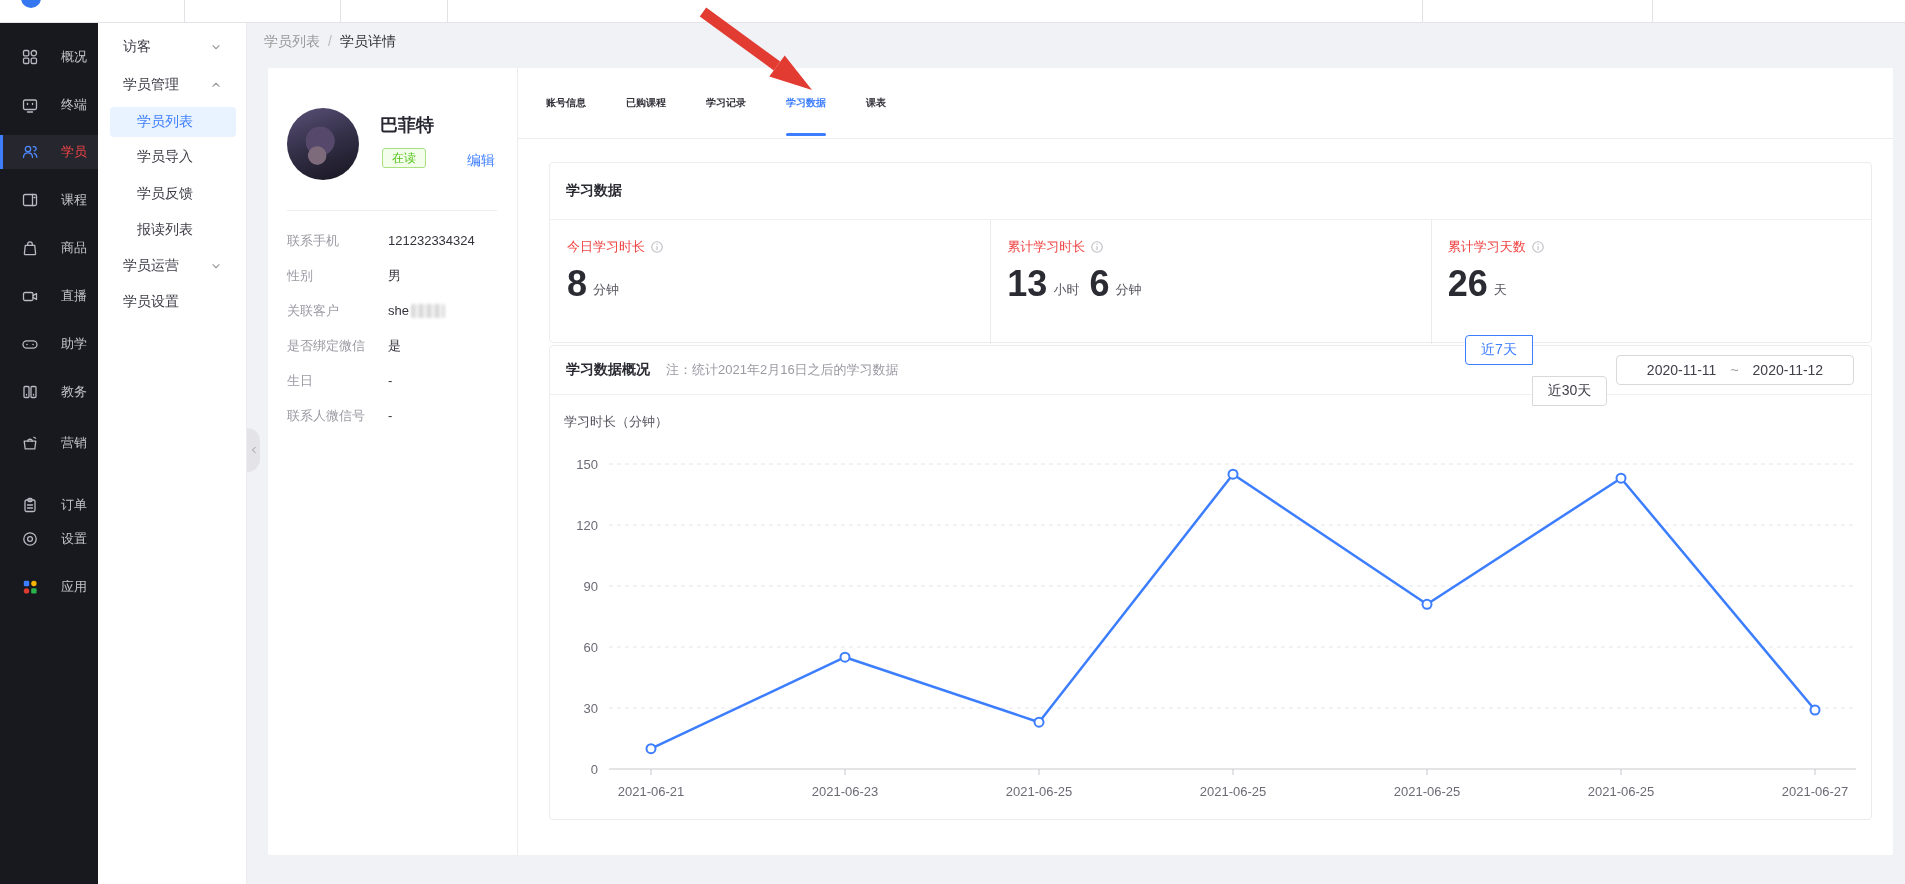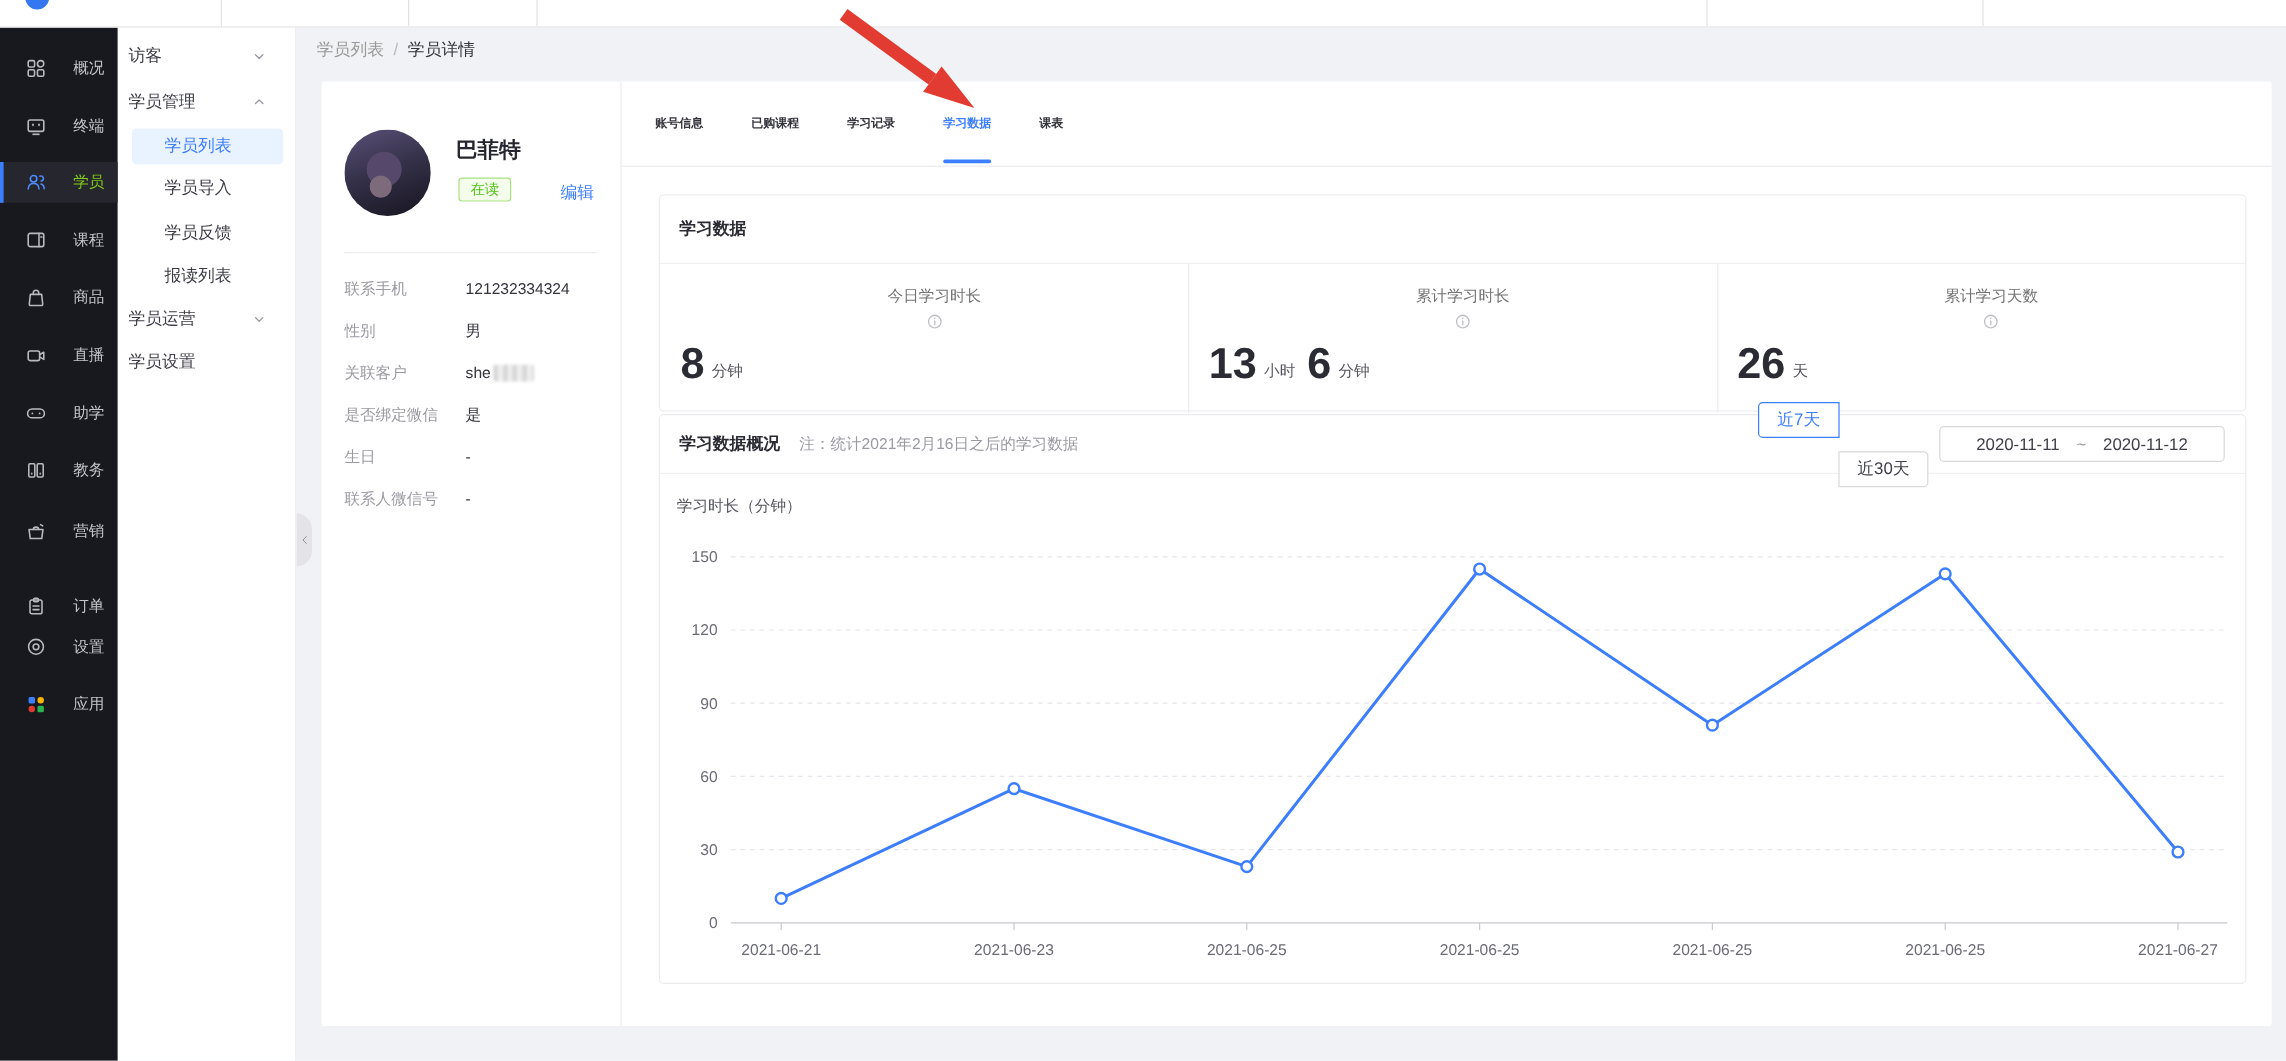--- a/index.html
+++ b/index.html
@@ -10,27 +10,27 @@
     font-size:14px;
   }
   
   #topbar{position:absolute;left:0;top:0;width:1905px;height:22px;background:#fff;border-bottom:1px solid #e4e4e8;overflow:hidden;z-index:5;}
   .top-divider{position:absolute;top:0;width:1px;height:22px;background:#e2e2e6;}
   #logo-sliver{position:absolute;left:21px;top:-12px;width:20px;height:20px;border-radius:50%;background:#3577f0;}
   
   #app-sidebar{position:absolute;left:0;top:22px;width:98px;bottom:0;background:#18181f;z-index:4;}
   .nav-item{position:absolute;left:0;width:98px;height:34px;display:flex;align-items:center;gap:23px;padding-left:22px;box-sizing:border-box;color:#c3c3ca;font-size:13px;cursor:pointer;}
   .nav-item .ic{width:16px;height:16px;flex:0 0 16px;color:#b9b9c2;}
-  .nav-item.active{background:#26262f;border-left:3px solid #3d7eff;padding-left:19px;color:#84cc16;}
+  .nav-item.active{background:#26262f;border-left:3px solid #3d7eff;padding-left:19px;color:#ef4444;}
   .nav-item.active .ic{color:#4e8bff;}
   .ic svg{width:100%;height:100%;display:block;}
   
   #sub-sidebar{position:absolute;left:98px;top:22px;width:149px;bottom:0;background:#fff;border-right:1px solid #ececef;box-sizing:border-box;z-index:3;}
   .sub-item{position:absolute;left:0;width:149px;height:34px;display:flex;align-items:center;box-sizing:border-box;color:#3c3c46;font-size:14px;cursor:pointer;}
-  .sub-item.lvl1{padding-left:9px;text-align:right;}
+  .sub-item.lvl1{padding-left:25px;text-align:right;}
   .sub-item.lvl2{padding-left:39px;}
   .sub-item .chev{width:14px;height:14px;margin-left:auto;margin-right:24px;color:#9a9aa2;}
   .sub-item.selected{left:12px;width:126px;height:30px;background:#e9f2ff;border-radius:4px;color:#3d7eff;padding-left:27px;}
   
   #content{position:absolute;left:247px;top:22px;right:0;bottom:0;background:#f0f2f5;}
   #breadcrumb{position:absolute;left:17px;top:11px;font-size:14px;color:#999;}
   #breadcrumb .sep{margin:0 8px;color:#b9b9c0;}
   #breadcrumb .current{color:#33333b;}
   #collapse-handle{position:absolute;left:0;top:406px;width:13px;height:44px;background:#e3e3e8;border-radius:0 22px 22px 0;display:flex;align-items:center;justify-content:center;cursor:pointer;}
   #collapse-handle .chev{width:10px;height:10px;color:#8a8a92;}
@@ -61,21 +61,21 @@
   .tab.active::after{content:"";position:absolute;left:0;right:0;bottom:2px;height:3px;border-radius:2px;background:#3d7eff;}
   
   .sub-card{position:absolute;left:281px;width:1323px;border:1px solid #ececef;border-radius:4px;background:#fff;box-sizing:border-box;}
   #card-stats{top:94px;height:181px;}
   .card-header{height:48px;display:flex;align-items:center;padding:0 17px 0 16px;border-bottom:1px solid #f0f0f2;}
   #card-stats .card-header{height:56px;}
   .card-title{font-size:14px;font-weight:bold;color:#2b2b33;}
   #stats-body{display:flex;height:124px;}
   .stat{flex:1;padding:18px 0 0 17px;box-sizing:border-box;}
   .stat + .stat{border-left:1px solid #ececef;padding-left:16px;}
-  .stat-label{font-size:13px;color:#737373;display:flex;align-items:center;gap:5px;flex-direction:column;}
+  .stat-label{font-size:13px;color:#ef4444;display:flex;align-items:center;gap:5px;}
   .stat-label .ic{width:14px;height:14px;color:#c0c0c6;}
   .stat-value{margin-top:8px;display:flex;align-items:flex-end;}
   .stat-num{font-size:36px;font-weight:bold;color:#2b2b33;line-height:40px;}
   .stat-unit{font-size:13px;color:#55555e;margin:0 10px 5px 6px;}
   
   #card-overview{top:277px;height:475px;}
   .card-note{font-size:13px;color:#9a9aa2;margin-left:16px;}
   #range-controls{margin-left:auto;display:flex;align-items:center;gap:9px;}
   .btn-group{display:flex;}
   .range-btn{height:30px;box-sizing:border-box;border:1px solid #d9d9d9;background:#fff;color:#40404a;font-size:14px;display:flex;align-items:center;justify-content:center;cursor:pointer;}

